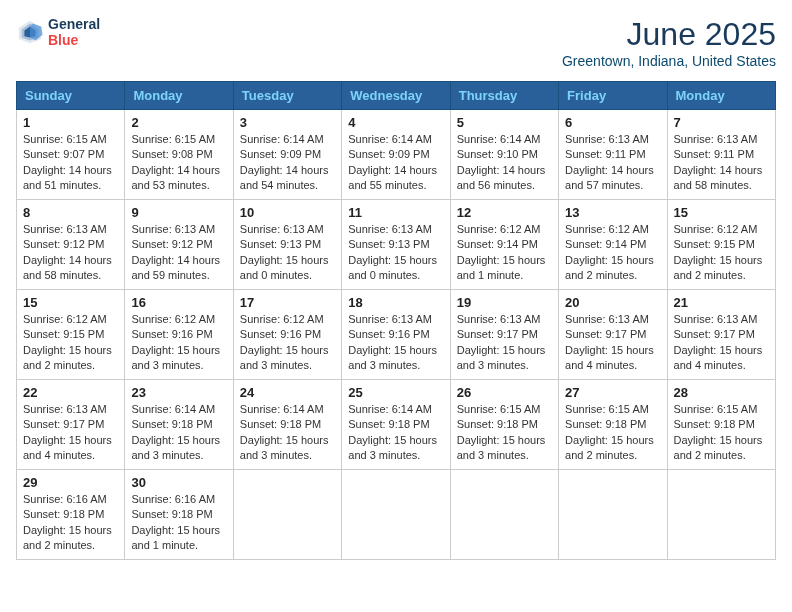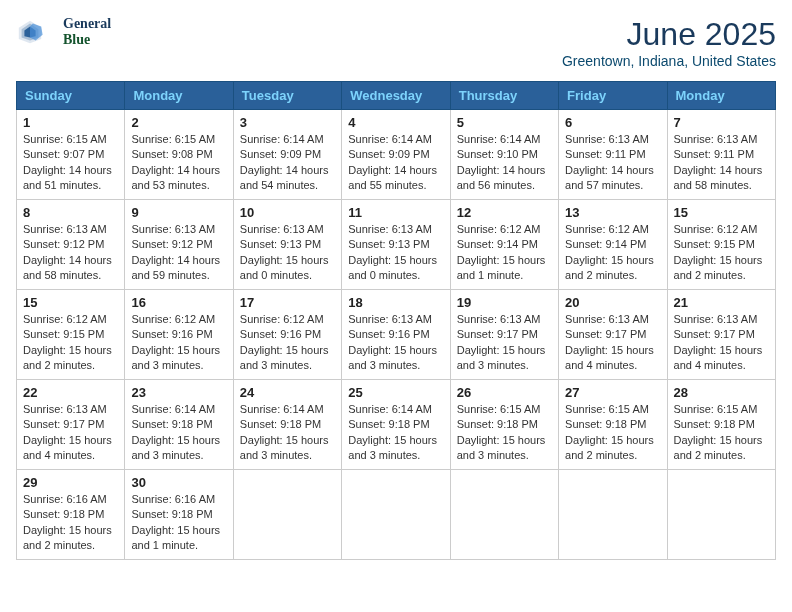--- a/index.html
+++ b/index.html
@@ -12,22 +12,21 @@
     }
     .header {
       display: flex;
       justify-content: space-between;
       align-items: flex-start;
       margin-bottom: 12px;
     }
     .logo {
       display: flex;
       align-items: center;
-      gap: 19px;
-      font-family: Liberation Serif, serif;
+      gap: 4px;
     }
     .logo-icon {
       width: 28px;
       height: 28px;
     }
     .title-block {
       text-align: right;
     }
     .month-title {
       font-size: 32px;
@@ -85,21 +84,21 @@
 <div class="header">
   <div class="logo">
     <svg class="logo-icon" viewBox="0 0 40 40" xmlns="http://www.w3.org/2000/svg">
       <polygon points="20,4 36,14 36,30 20,36 4,30 4,14" fill="#2a6099" opacity="0.15"></polygon>
       <polygon points="20,8 32,16 32,28 20,32 8,28 8,16" fill="#2a6099" opacity="0.3"></polygon>
       <polygon points="20,12 28,18 28,26 20,28 12,26 12,18" fill="#2a6099"></polygon>
       <polygon points="24,8 36,12 38,24 28,32 20,28 20,12" fill="#4a90d9" opacity="0.7"></polygon>
     </svg>
     <div>
       <div style="font-size:14px;font-weight:bold;color:#1a3a5c;">General</div>
-      <div style="font-size:14px;font-weight:bold;color:#14532d;">Blue</div>
+      <div style="font-size:14px;font-weight:bold;color:#ef4444;">Blue</div>
     </div>
   </div>
   <div class="title-block">
     <div class="month-title">June 2025</div>
     <div class="location">Greentown, Indiana, United States</div>
   </div>
 </div>
 
 <table class="calendar">
   <thead>

